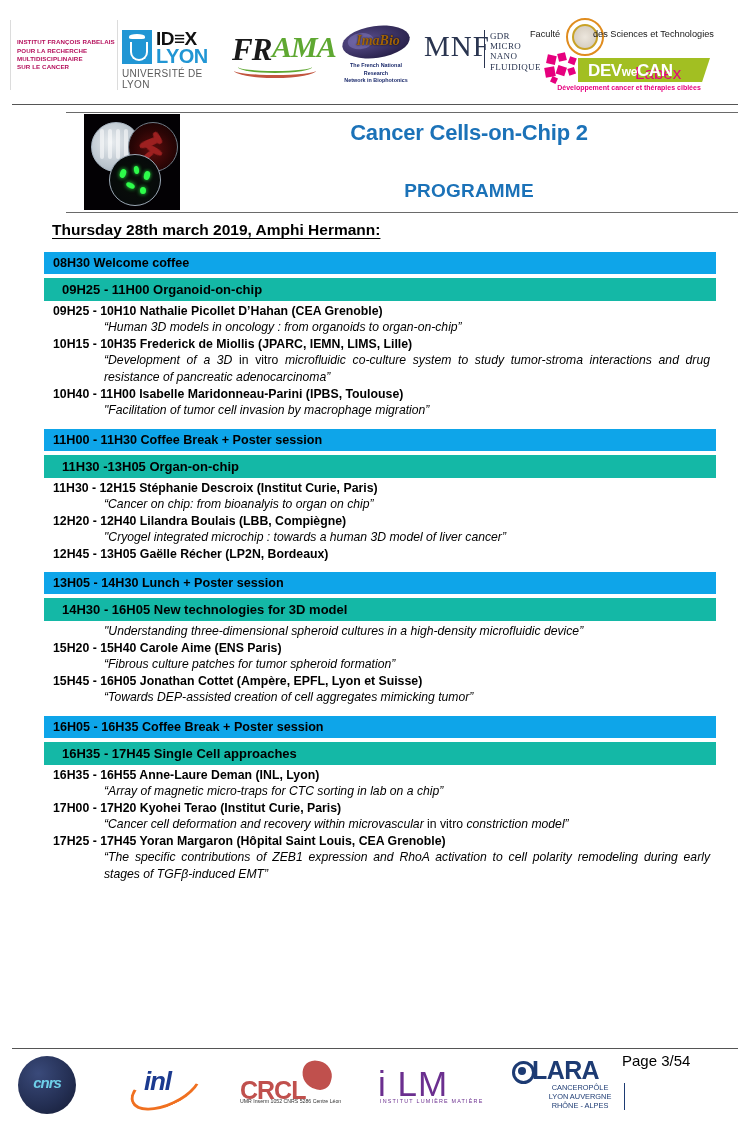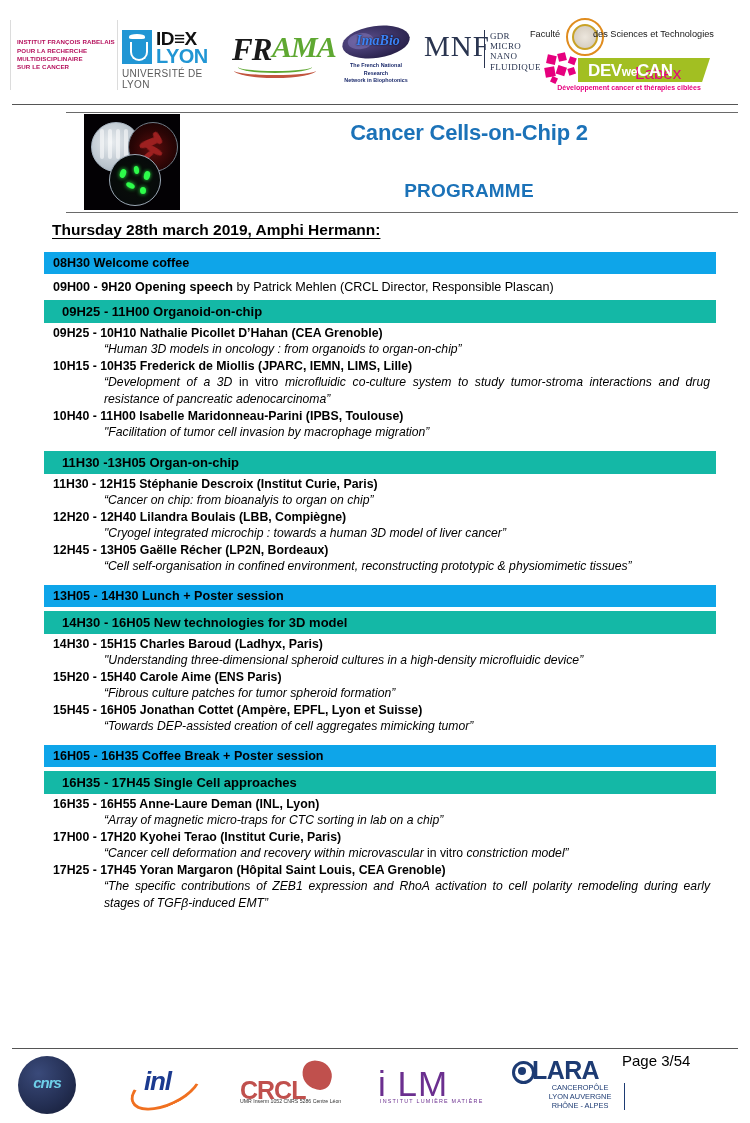--- a/index.html
+++ b/index.html
@@ -101,21 +101,21 @@
     transform: rotate(-8deg);
   }
   #logo-imabio .blob::before {
     content:""; position:absolute; left: 6px; top: 5px; width: 26px; height: 16px;
     background: rgba(140,130,200,.45); border-radius: 50%;
   }
   #logo-imabio .nm {
     position: absolute; left: 11px; top: 7px; width: 58px;
     text-align: center;
     font-family: "Liberation Serif", serif; font-style: italic;
-    font-weight: bold; font-size: 14px; color: #3b82f6;
+    font-weight: bold; font-size: 14px; color: #a16207;
     text-shadow: 0 0 2px #000;
   }
   #logo-imabio .sub {
     position: absolute; left: 0; top: 36px; width: 76px;
     text-align: center; font-size: 5.4px; line-height: 7.5px;
     font-weight: bold; color: #1b2a6b;
   }
 
   
   #logo-mnf { left: 424px; top: 28px; width: 106px; height: 56px; }
@@ -450,40 +450,38 @@
 
 <div id="title-main">Cancer Cells-on-Chip 2</div>
 <div id="title-sub">PROGRAMME</div>
 
 <div class="hr-thin" id="hr-bot"></div>
 
 <div id="day-heading">Thursday 28th march 2019, Amphi Hermann:</div>
 
 <div id="programme">
     <div class="break-row">08H30 Welcome coffee</div>
-    <div class="plain-row"><b>09H00 - 9H20 Opening speech</b><span> by Patrick Mehlen (CRCL Director, Responsible Plascan)</span></div>
     <div class="session-row">09H25 - 11H00 Organoid-on-chip</div>
     <div class="talk-speaker">09H25 - 10H10 Nathalie Picollet D’Hahan (CEA Grenoble)</div>
     <div class="talk-title">“Human 3D models in oncology : from organoids to organ-on-chip”</div>
     <div class="talk-speaker">10H15 - 10H35 Frederick de Miollis (JPARC, IEMN, LIMS, Lille)</div>
     <div class="talk-title">“Development of a 3D <span class="up">in vitro</span> microfluidic co-culture system to study tumor-stroma interactions and drug resistance of pancreatic adenocarcinoma”</div>
     <div class="talk-speaker">10H40 - 11H00 Isabelle Maridonneau-Parini (IPBS, Toulouse)</div>
     <div class="talk-title">"Facilitation of tumor cell invasion by macrophage migration”</div>
     <div class="gap-md"></div>
+    <div class="break-row">11H00 - 11H30 Coffee Break + Poster session</div>
     <div class="session-row">11H30 -13H05 Organ-on-chip</div>
     <div class="talk-speaker">11H30 - 12H15 Stéphanie Descroix (Institut Curie, Paris)</div>
     <div class="talk-title">“Cancer on chip: from bioanalyis to organ on chip”</div>
     <div class="talk-speaker">12H20 - 12H40 Lilandra Boulais (LBB, Compiègne)</div>
     <div class="talk-title">"Cryogel integrated microchip : towards a human 3D model of liver cancer”</div>
     <div class="talk-speaker">12H45 - 13H05 Gaëlle Récher (LP2N, Bordeaux)</div>
-    <div class="talk-title">“Cell self-organisation in confined environment, reconstructing prototypic &amp; physiomimetic tissues”</div>
     <div class="gap-md"></div>
     <div class="break-row">13H05 - 14H30 Lunch + Poster session</div>
     <div class="session-row">14H30 - 16H05 New technologies for 3D model</div>
-    <div class="talk-speaker">14H30 - 15H15 Charles Baroud (Ladhyx, Paris)</div>
     <div class="talk-title">"Understanding three-dimensional spheroid cultures in a high-density microfluidic device”</div>
     <div class="talk-speaker">15H20 - 15H40 Carole Aime (ENS Paris)</div>
     <div class="talk-title">“Fibrous culture patches for tumor spheroid formation”</div>
     <div class="talk-speaker">15H45 - 16H05 Jonathan Cottet (Ampère, EPFL, Lyon et Suisse)</div>
     <div class="talk-title">“Towards DEP-assisted creation of cell aggregates mimicking tumor”</div>
     <div class="gap-md"></div>
     <div class="break-row">16H05 - 16H35 Coffee Break + Poster session</div>
     <div class="session-row">16H35 - 17H45 Single Cell approaches</div>
     <div class="talk-speaker">16H35 - 16H55 Anne-Laure Deman (INL, Lyon)</div>
     <div class="talk-title">“Array of magnetic micro-traps for CTC sorting in lab on a chip”</div>

